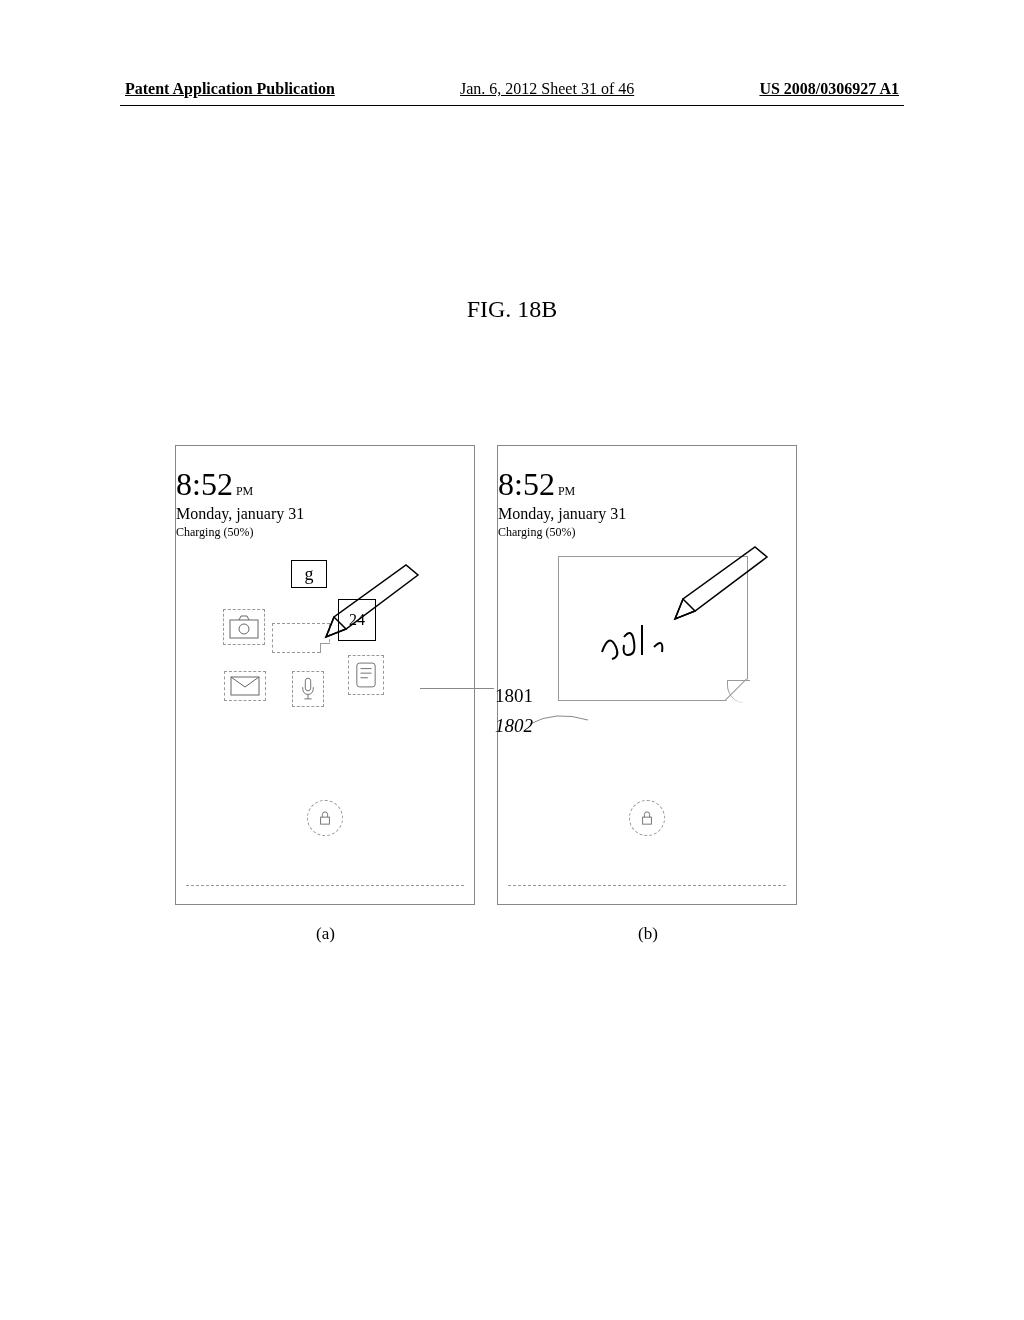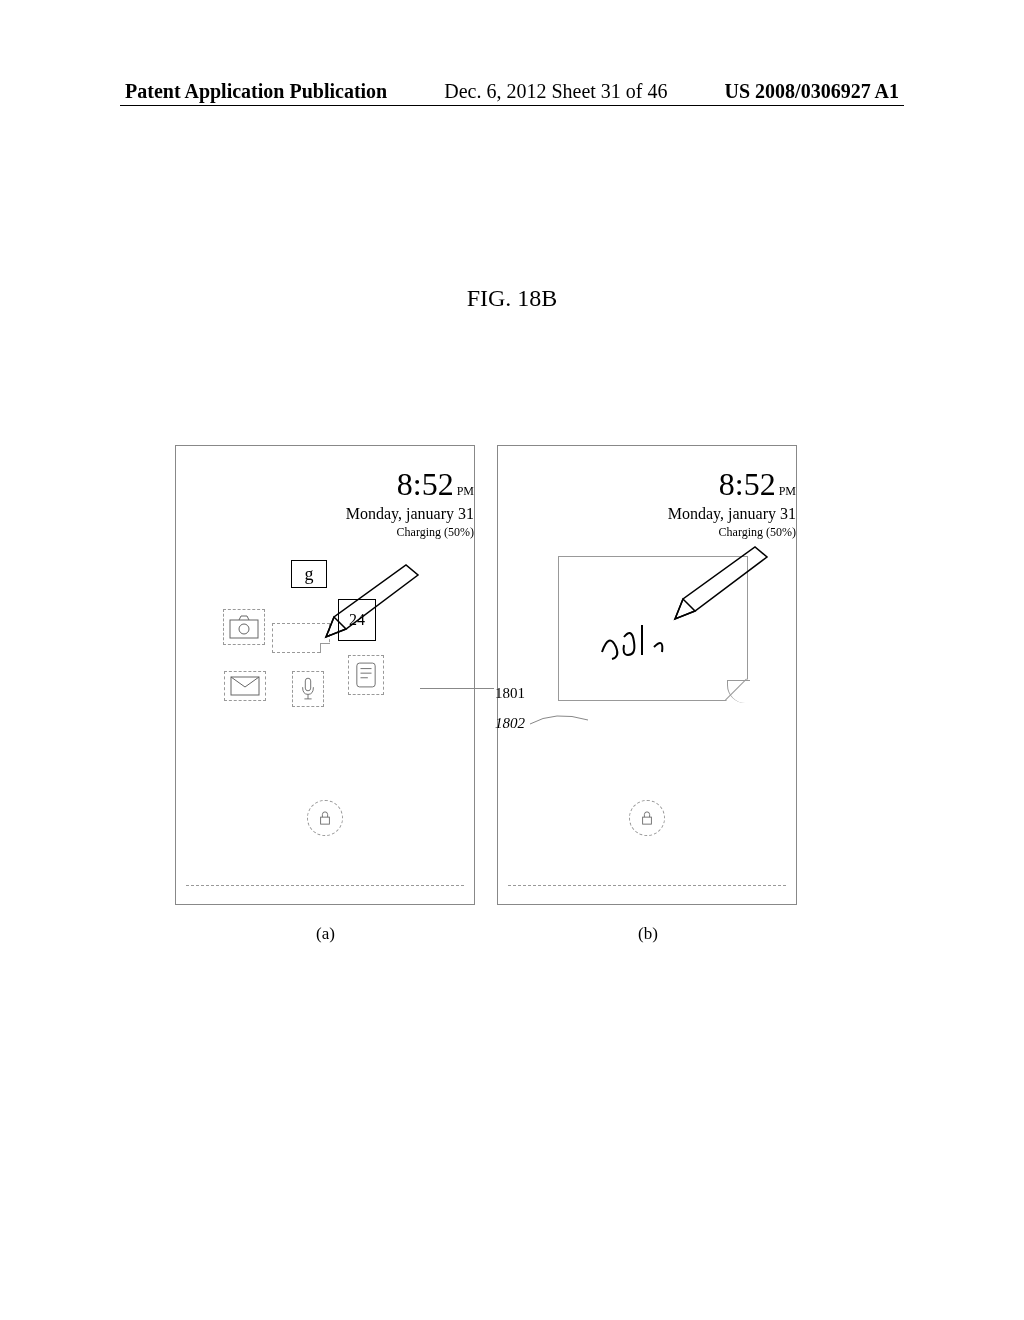--- a/index.html
+++ b/index.html
@@ -11,35 +11,36 @@
       position: relative;
     }
     .header {
       position: absolute;
       top: 80px;
       left: 0;
       right: 0;
       display: flex;
       justify-content: space-between;
       padding: 0 125px;
-      font-size: 20px;
+      font-size: 16px;
+      text-decoration: underline;
     }
     .header-left { font-weight: bold; }
     .header-center { }
     .header-right { font-weight: bold; }
     .divider {
       position: absolute;
       top: 105px;
       left: 120px;
       right: 120px;
       border-top: 1.5px solid black;
     }
     .figure-label {
       position: absolute;
-      top: 285px;
+      top: 296px;
       left: 0;
       right: 0;
       text-align: center;
       font-size: 24px;
       font-family: "Times New Roman", serif;
     }
     .panels {
       position: absolute;
       top: 445px;
       left: 175px;
@@ -55,21 +56,21 @@
     }
     .phone-content {
       position: absolute;
       top: 0;
       left: 0;
       right: 0;
       bottom: 40px;
       padding-top: 20px;
     }
     .time-block {
-      text-align: right;
+      text-align: left;
       margin-bottom: 15px;
     }
     .time {
       font-family: serif;
       font-size: 32px;
       display: inline-block;
     }
     .time-suffix {
       font-size: 12px;
       vertical-align: baseline;
@@ -273,21 +274,21 @@
       position: absolute;
       top: -18px;
       right: -28px;
       width: 120px;
       height: 90px;
       pointer-events: none;
     }
     
     .ref-label {
       position: absolute;
-      font-size: 15px;
+      font-size: 19px;
     }
     .ref-1801 {
       top: 685px;
       left: 495px;
     }
     .ref-1802 {
       top: 715px;
       left: 495px;
       font-style: italic;
     }
@@ -310,21 +311,21 @@
       text-align: center;
     }
     .label-a { top: 924px; left: 316px; }
     .label-b { top: 924px; left: 638px; }
   </style>
 </head>
 <body>
 
 <div class="header">
   <span class="header-left">Patent Application Publication</span>
-  <span class="header-center">Dec. 6, 2012  Sheet 31 of 46</span>
+  <span class="header-center">Jan. 6, 2012  Sheet 31 of 46</span>
   <span class="header-right">US 2008/0306927 A1</span>
 </div>
 <div class="divider"></div>
 
 <div class="figure-label">FIG.  18B</div>
 
 <div class="panels">
 
   <div class="phone">
     <div class="phone-content">

